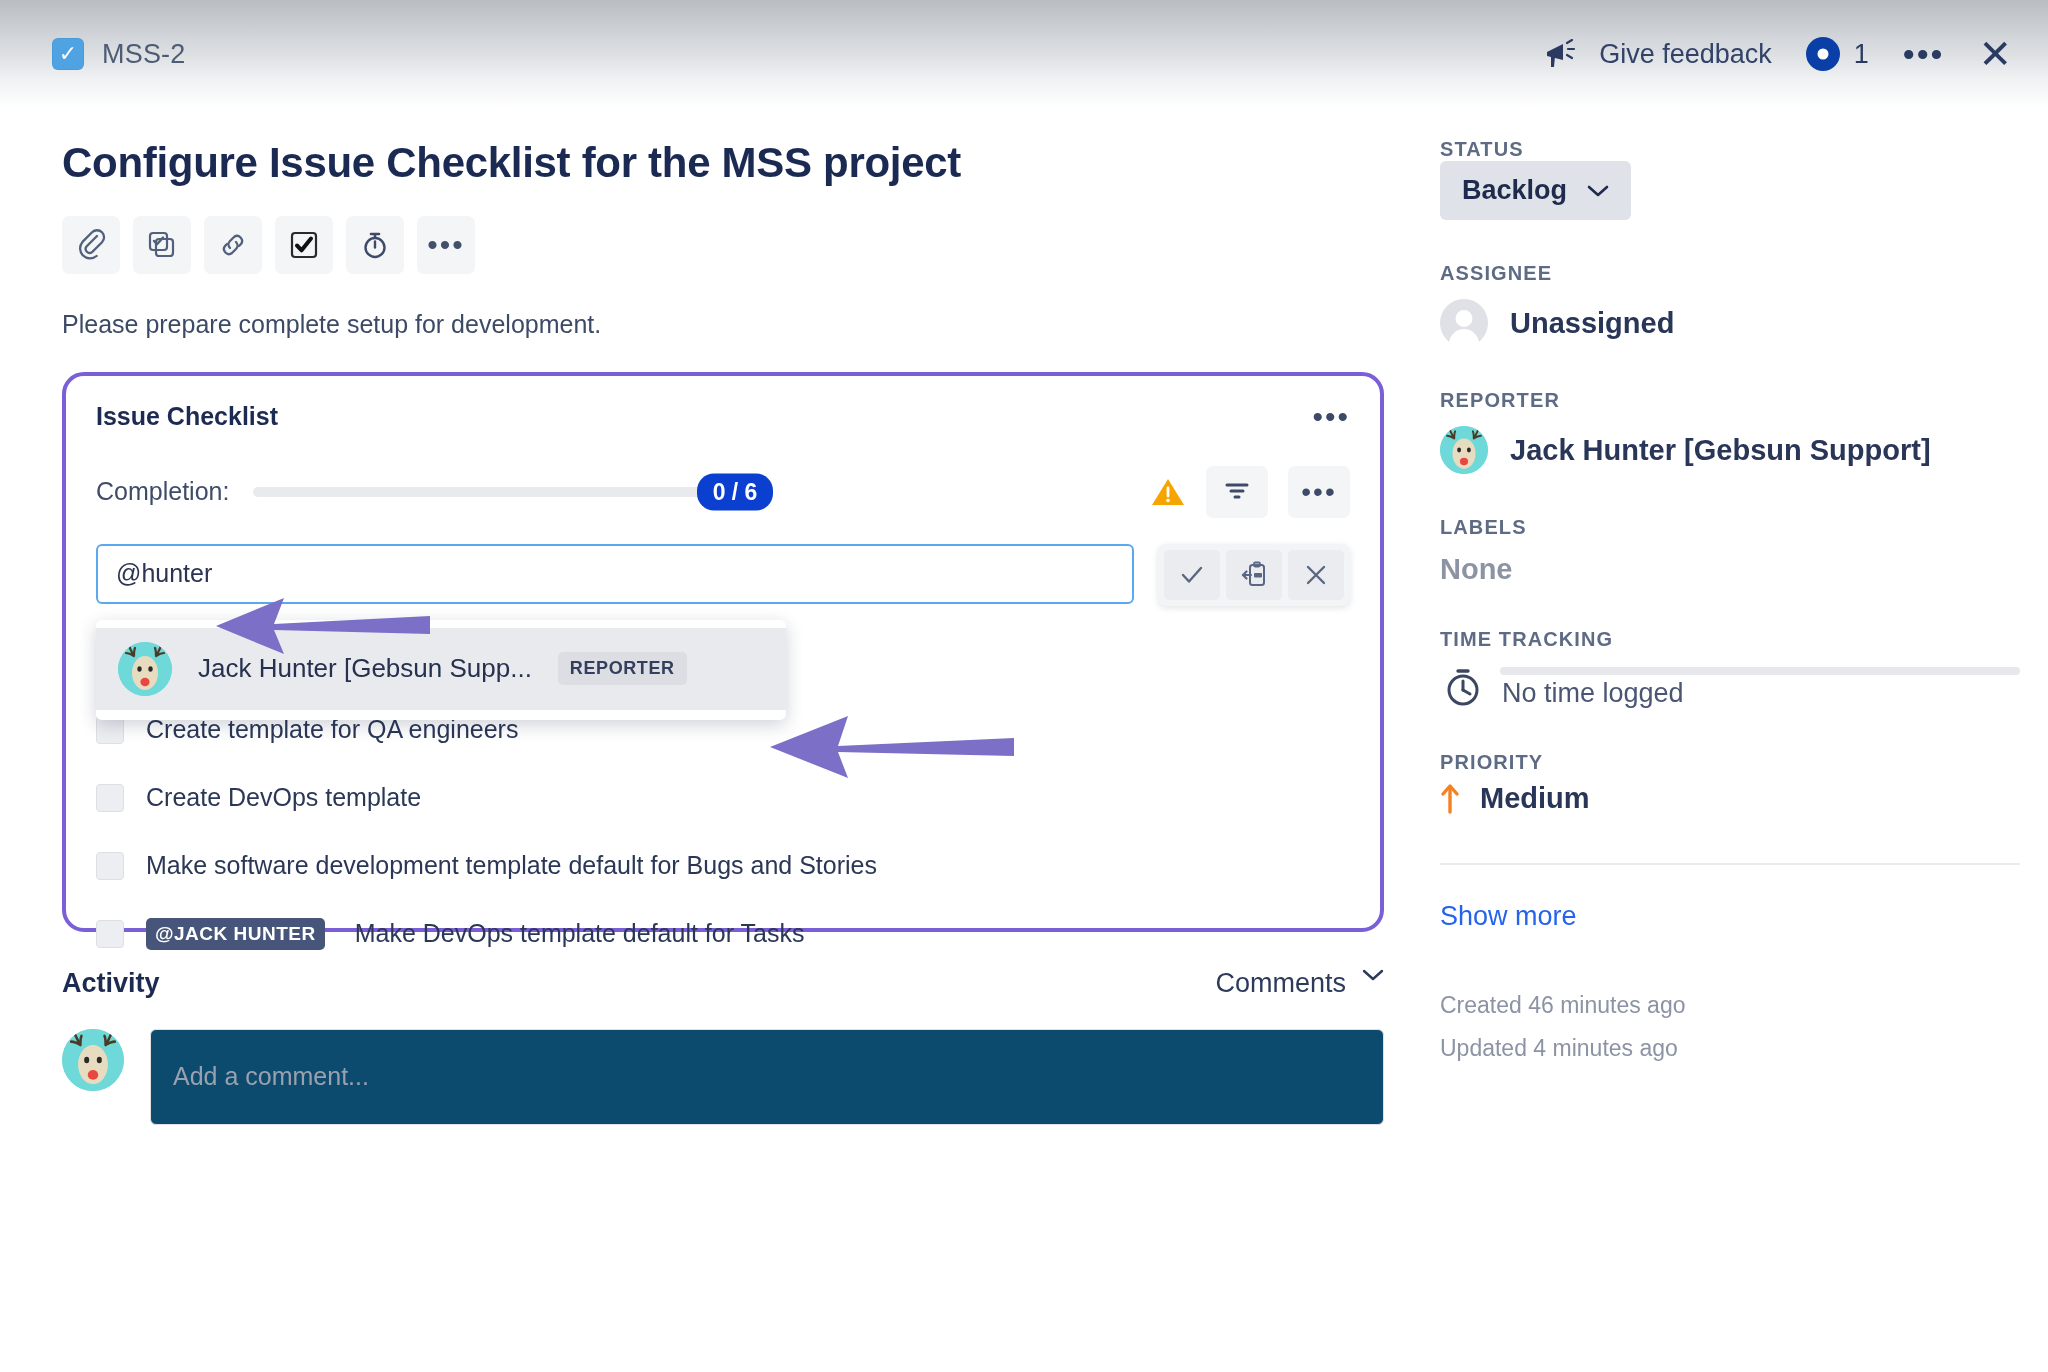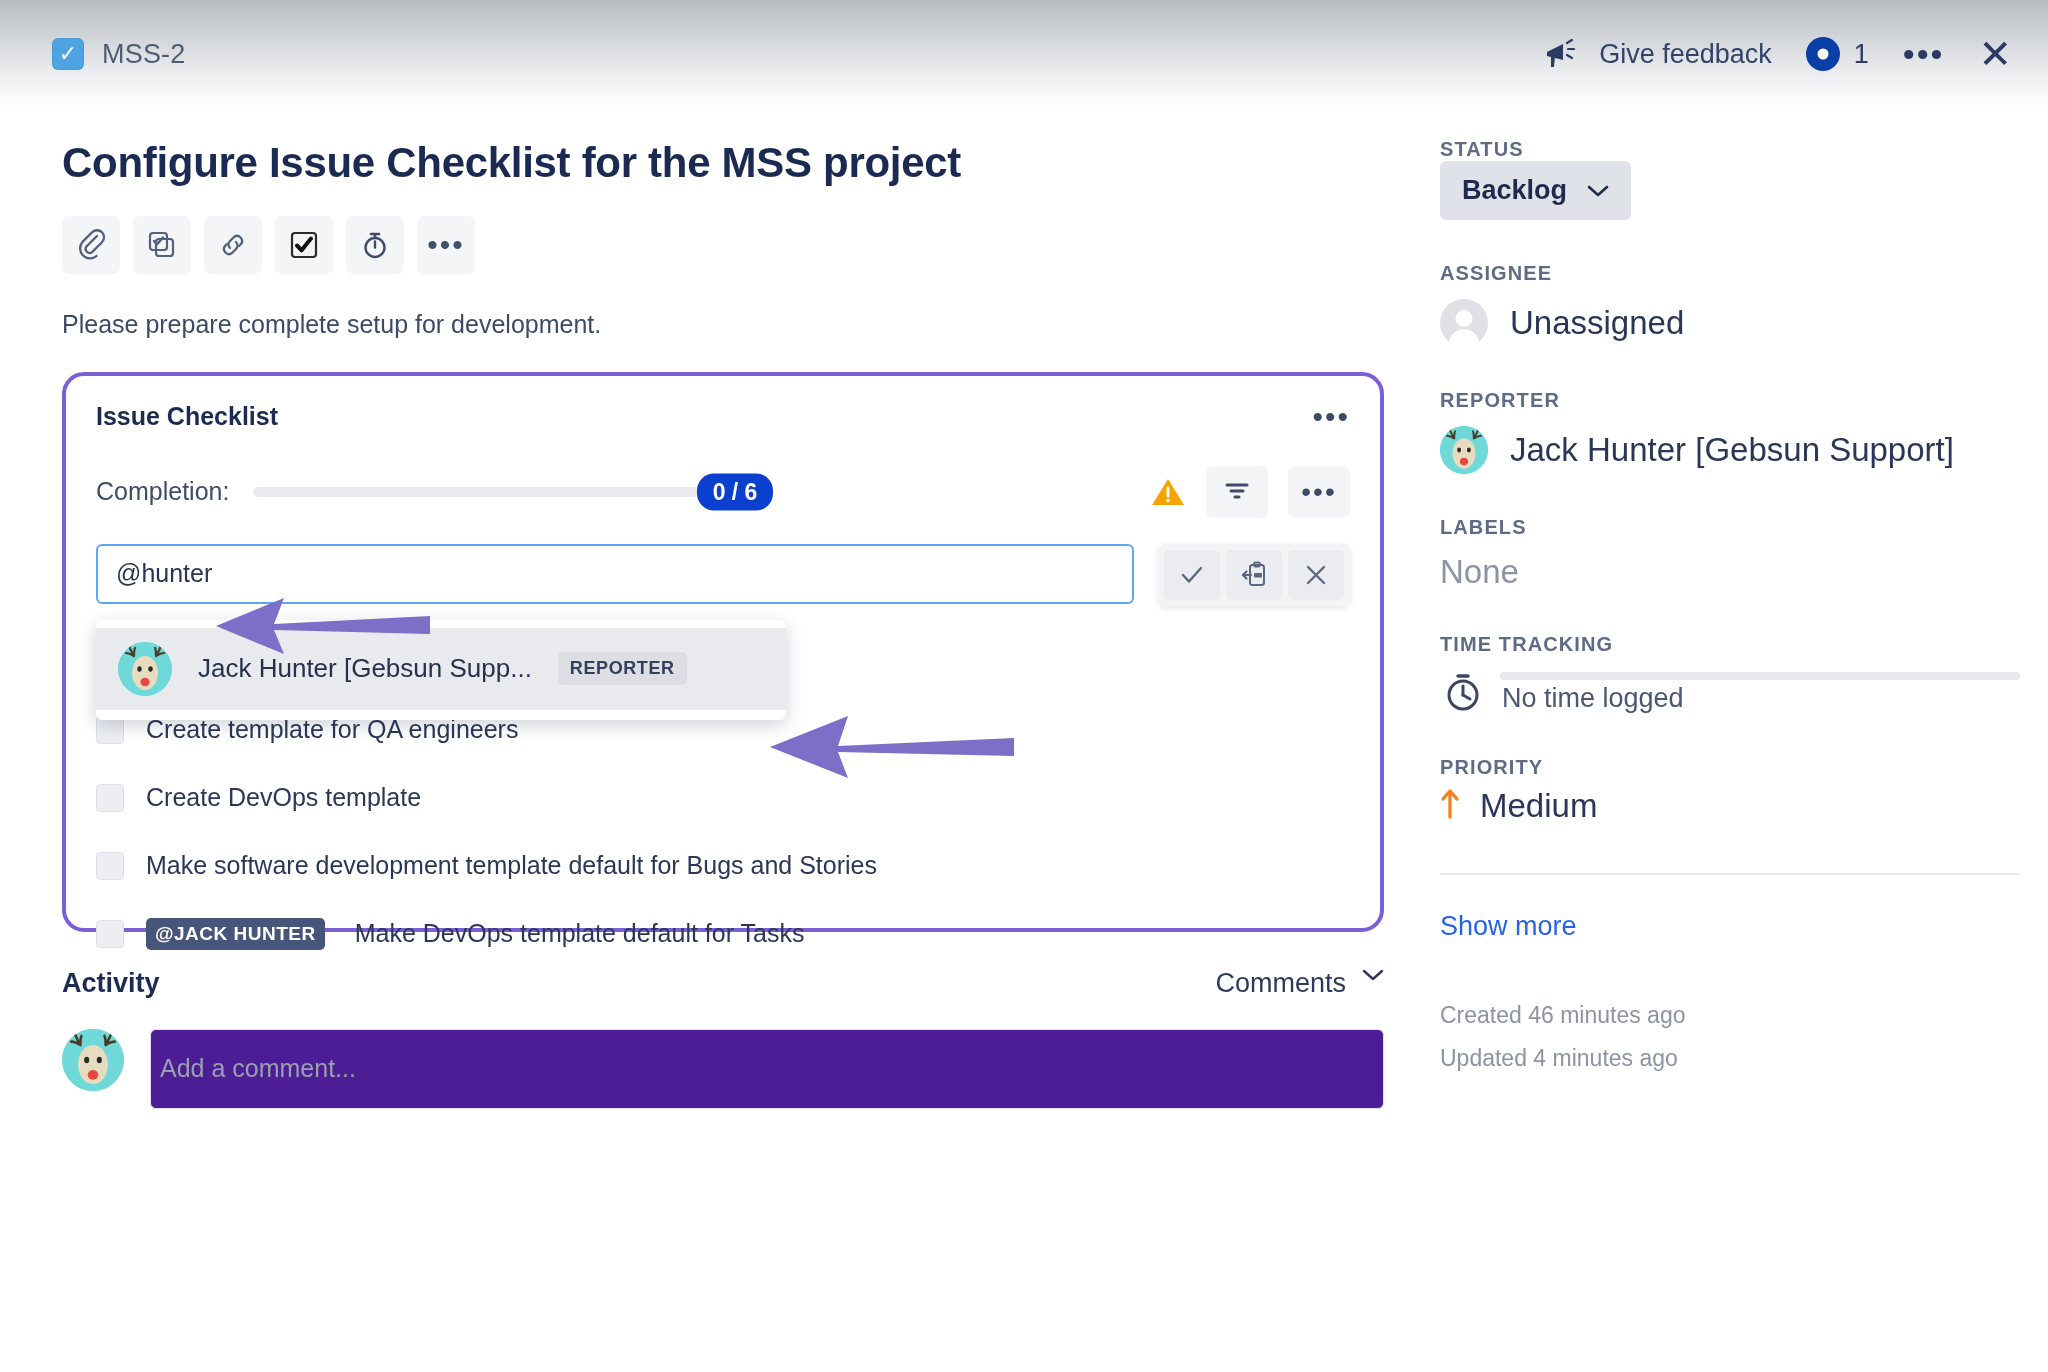--- a/index.html
+++ b/index.html
@@ -199,41 +199,41 @@
   .activity-head { display: flex; align-items: center; }
   .activity-title { font-size: 27px; font-weight: 700; color: #1c2b52; }
   .activity-filter {
     margin-left: auto; display: flex; align-items: flex-start; gap: 16px;
     background: none; border: none; cursor: pointer;
     font-size: 27px; color: #2c3a5c; font-family: inherit;
   }
   .chev { display: block; width: 22px; height: 13px; }
   .comment-row { display: flex; align-items: flex-start; gap: 26px; margin-top: 30px; }
   .comment-box {
-    flex: 1; height: 80px; border: 1px solid #dfe1e6; border-radius: 6px;
-    display: flex; align-items: center; padding: 0 9px;
-    background: #4c1d95; cursor: text;
+    flex: 1; height: 96px; border: 1px solid #dfe1e6; border-radius: 6px;
+    display: flex; align-items: center; padding: 0 22px;
+    background: #0c4a6e; cursor: text;
   }
   .comment-placeholder { font-size: 25px; color: #9aa1ae; }
 
   
   .side-label {
     font-size: 20px; font-weight: 700; letter-spacing: 1.1px;
     color: #5e6b85; text-transform: uppercase;
   }
   .status-pill {
     display: inline-flex; align-items: center; gap: 20px;
     background: #dfe2e8; border: none; cursor: pointer;
     border-radius: 6px; padding: 14px 22px; 
     font-size: 27px; font-weight: 700; color: #1e2b4d; font-family: inherit;
   }
   .side-block { margin-top: 42px; }
   .side-block:first-child { margin-top: 30px; }
   .side-row { display: flex; align-items: center; gap: 22px; margin-top: 14px; }
-  .side-value { font-size: 33px; color: #2a3658; }
+  .side-value { font-size: 29px; color: #2a3658; font-weight: bold; }
   .side-value.is-muted { color: #8c93a3; }
   .generic-avatar {
     width: 48px; height: 48px; border-radius: 50%; background: #dfe1e6;
     flex: none; position: relative;
   }
   .generic-avatar::before {
     content: ""; position: absolute; left: 50%; top: 11px; transform: translateX(-50%);
     width: 17px; height: 17px; border-radius: 50%; background: #ffffff;
   }
   .generic-avatar::after {

